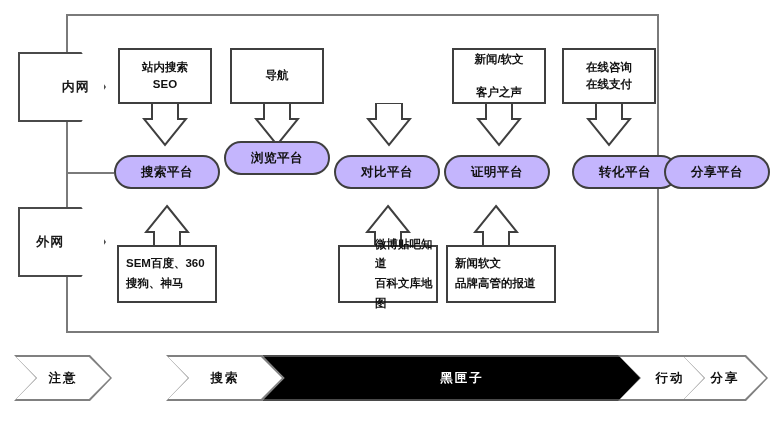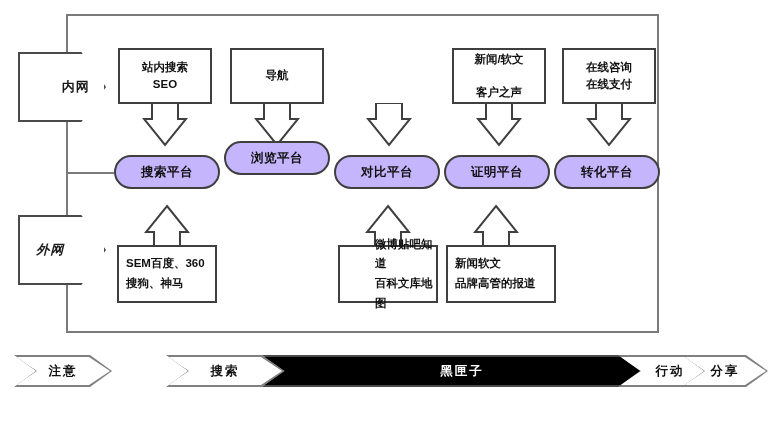--- a/index.html
+++ b/index.html
@@ -12,21 +12,21 @@
 
   
   .tag{position:absolute;width:88px;height:70px;
        background:#ffffff;
        border:2px solid #4a4a4a;box-sizing:border-box;
        clip-path:polygon(0 0, 72% 0, 100% 50%, 72% 100%, 0 100%);
        display:flex;align-items:center;justify-content:flex-start;}
   .tag span{position:relative;z-index:3;display:block;width:72%;text-align:center;
        font-size:13px;font-weight:700;color:#1a1a1a;letter-spacing:1px;}
   #tag-intranet{left:18px;top:52px;padding-left:40px;}
-  #tag-extranet{left:18px;top:215px;font-style:italic;}
+  #tag-extranet{left:18px;top:207px;}
 
   
   .connector{position:absolute;left:66px;top:172px;width:48px;height:2px;background:#7a7a7a;}
 
   
   .srcbox{position:absolute;width:94px;height:56px;border:2px solid #3f3f3f;
           box-sizing:border-box;background:#fff;
           display:flex;flex-direction:column;align-items:center;justify-content:center;
           font-size:11.5px;font-weight:700;color:#111;line-height:1.5;}
   .srcbox .l1,.srcbox .l2{display:block;white-space:nowrap;}
@@ -43,21 +43,21 @@
 
   
   .botbox{position:absolute;border:2px solid #3f3f3f;box-sizing:border-box;background:#fff;
           display:flex;flex-direction:column;justify-content:center;
           padding-left:7px;font-size:11.5px;font-weight:700;color:#111;line-height:1.7;}
   .uarrow{position:absolute;width:46px;height:44px;}
   .uarrow svg{display:block;}
 
   
   .funnel{position:absolute;left:14px;top:355px;width:754px;height:46px;}
-  .chevwrap{position:absolute;top:0;height:32px;background:#808080;
+  .chevwrap{position:absolute;top:0;height:46px;background:#808080;
         clip-path:polygon(0 0, calc(100% - 22px) 0, 100% 50%, calc(100% - 22px) 100%, 0 100%, 22px 50%);
         display:flex;align-items:center;justify-content:center;}
   .chevwrap.dark{background:#4a4a4a;}
   .chevwrap .lbl{position:relative;z-index:5;font-size:12.5px;font-weight:700;
         color:#111;letter-spacing:2px;}
   .chevwrap.dark .lbl{color:#ffffff;}
 </style>
 </head>
 <body>
 
@@ -120,22 +120,25 @@
   </div>
   <div class="pill" style="left:224px;top:141px;">
     <span>浏览平台</span>
   </div>
   <div class="pill" style="left:334px;top:155px;">
     <span>对比平台</span>
   </div>
   <div class="pill" style="left:444px;top:155px;">
     <span>证明平台</span>
   </div>
-  <div class="pill" style="left:554px;top:155px;">
+  <div class="pill" style="left:572px;top:155px;">
     <span>转化平台</span>
+  </div>
+  <div class="pill" style="left:664px;top:155px;">
+    <span>分享平台</span>
   </div>
 
   <div class="uarrow" style="left:144px;top:204px;">
     <svg width="46" height="44" viewBox="0 0 46 44">
         <polygon points="23,2 44,28 36,28 36,42 10,42 10,28 2,28" fill="#fff" stroke="#3f3f3f" stroke-width="2" stroke-linejoin="miter"></polygon>
       </svg>
   </div>
   <div class="uarrow" style="left:365px;top:204px;">
     <svg width="46" height="44" viewBox="0 0 46 44">
         <polygon points="23,2 44,28 36,28 36,42 10,42 10,28 2,28" fill="#fff" stroke="#3f3f3f" stroke-width="2" stroke-linejoin="miter"></polygon>

